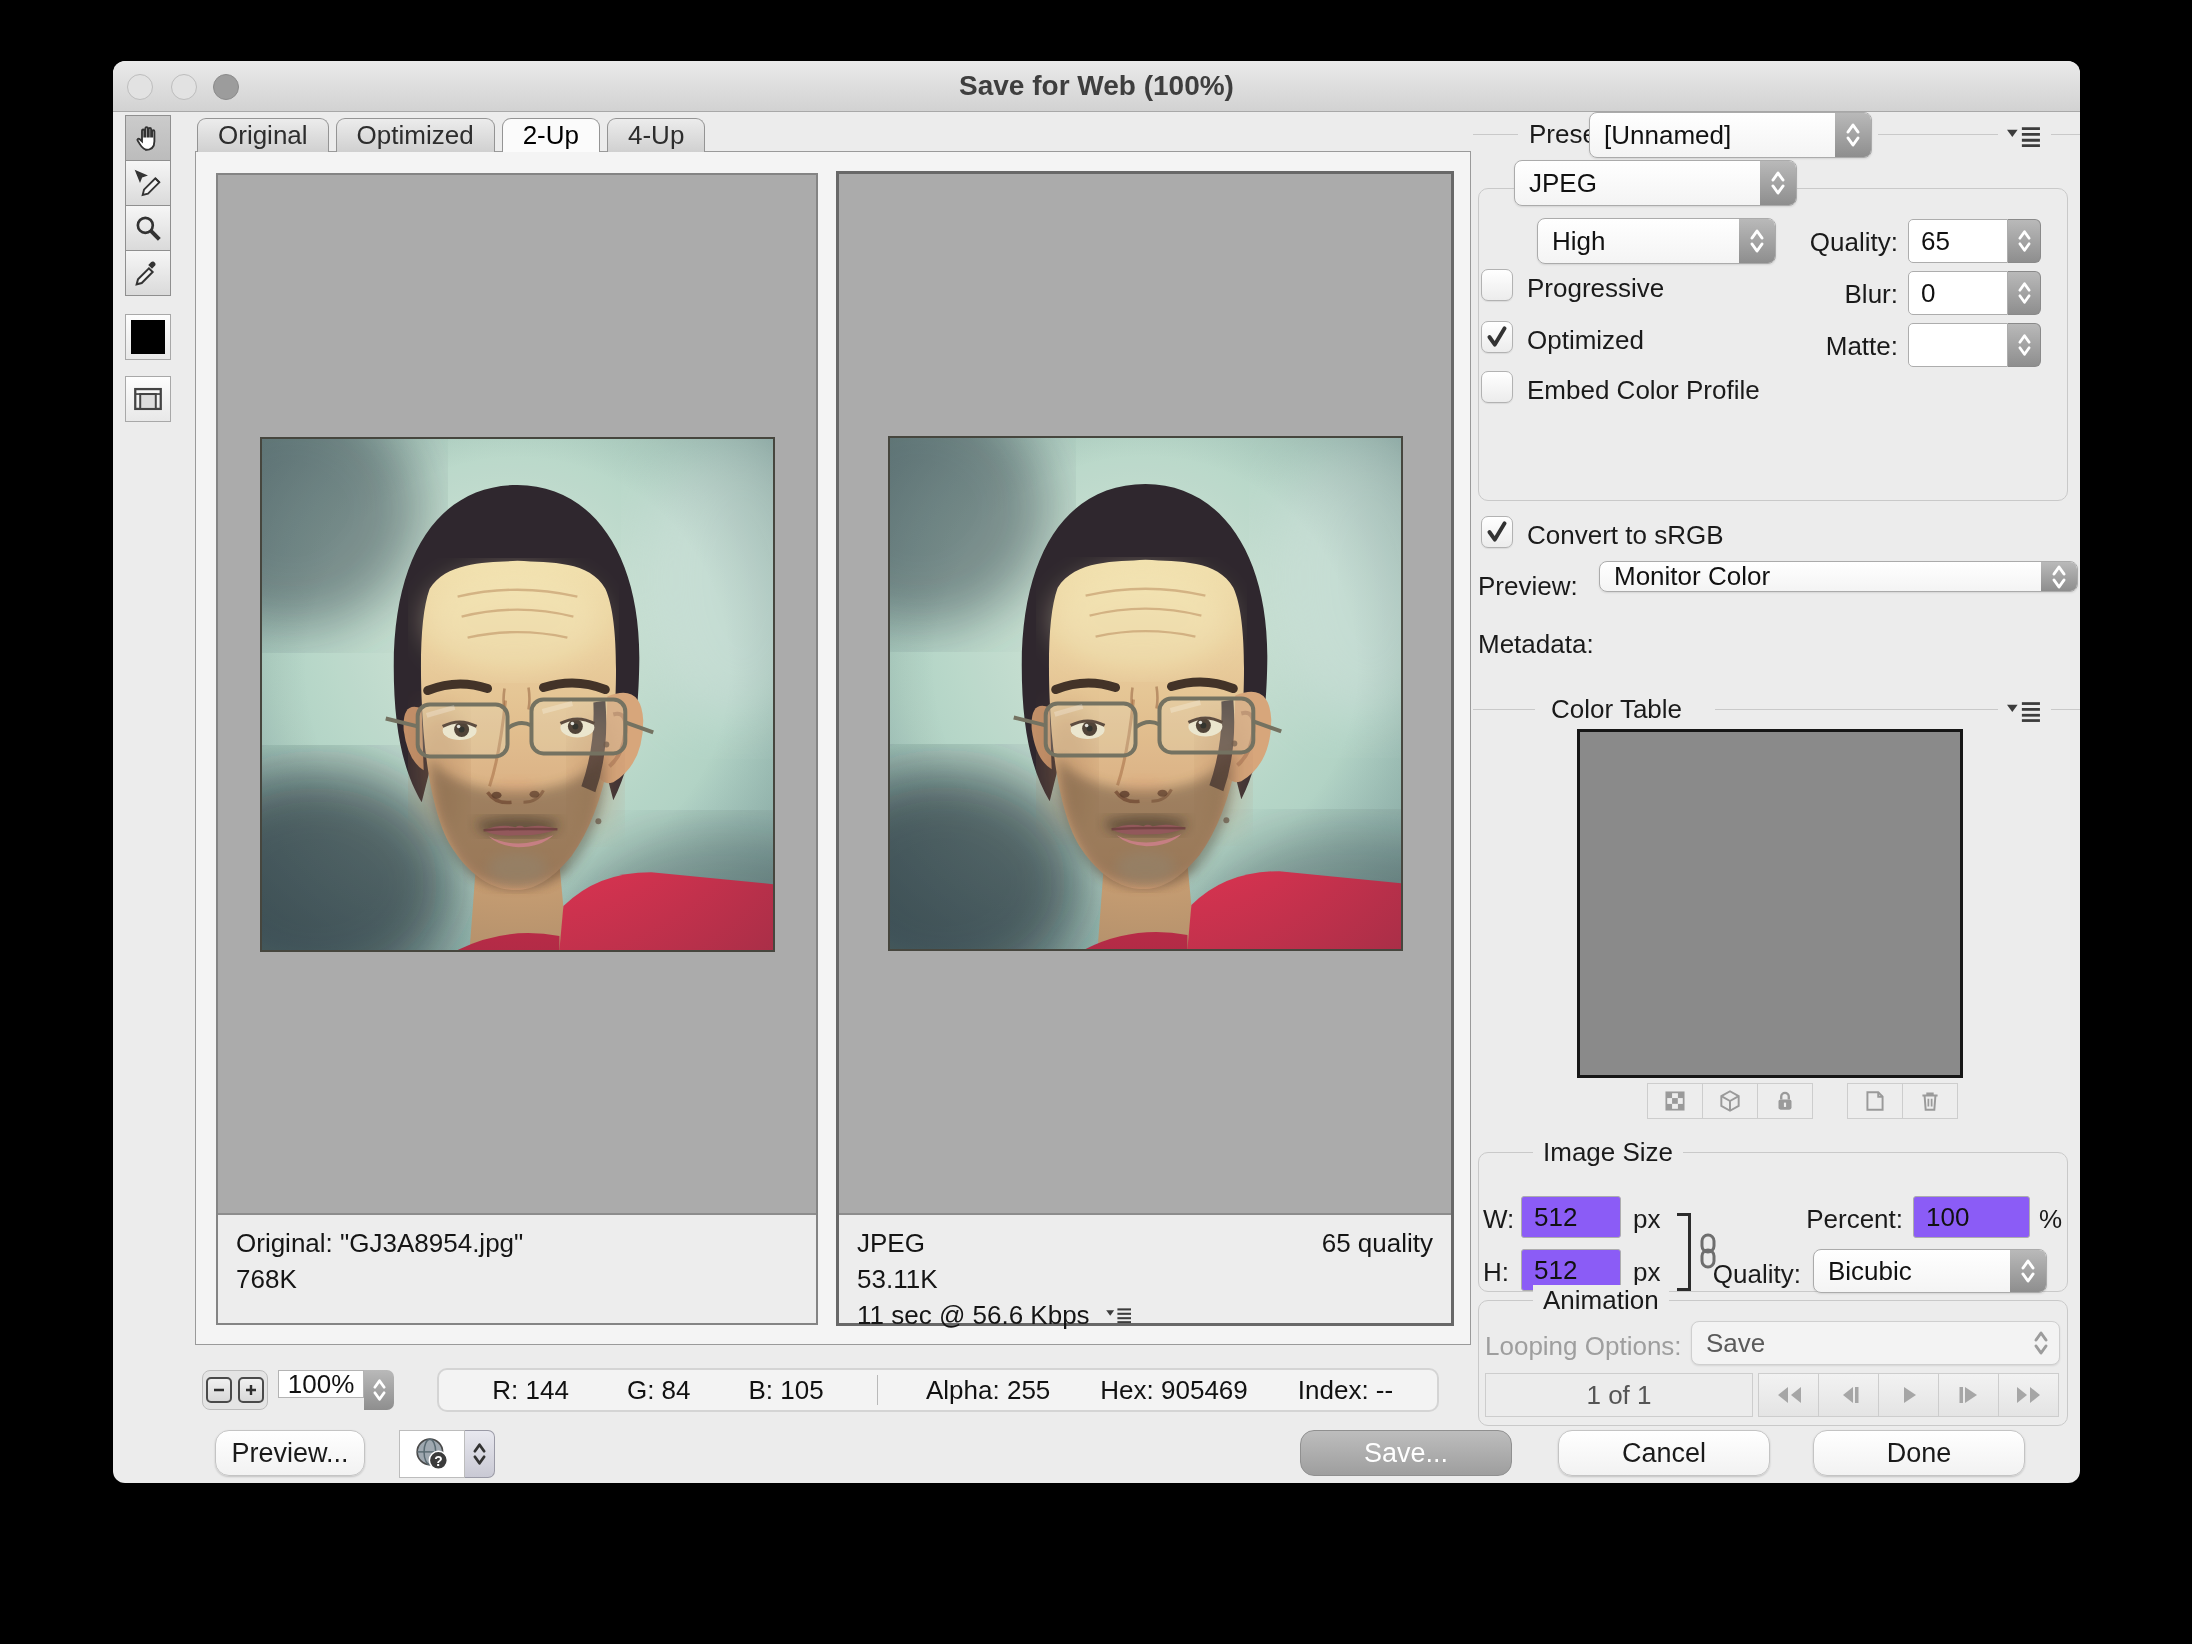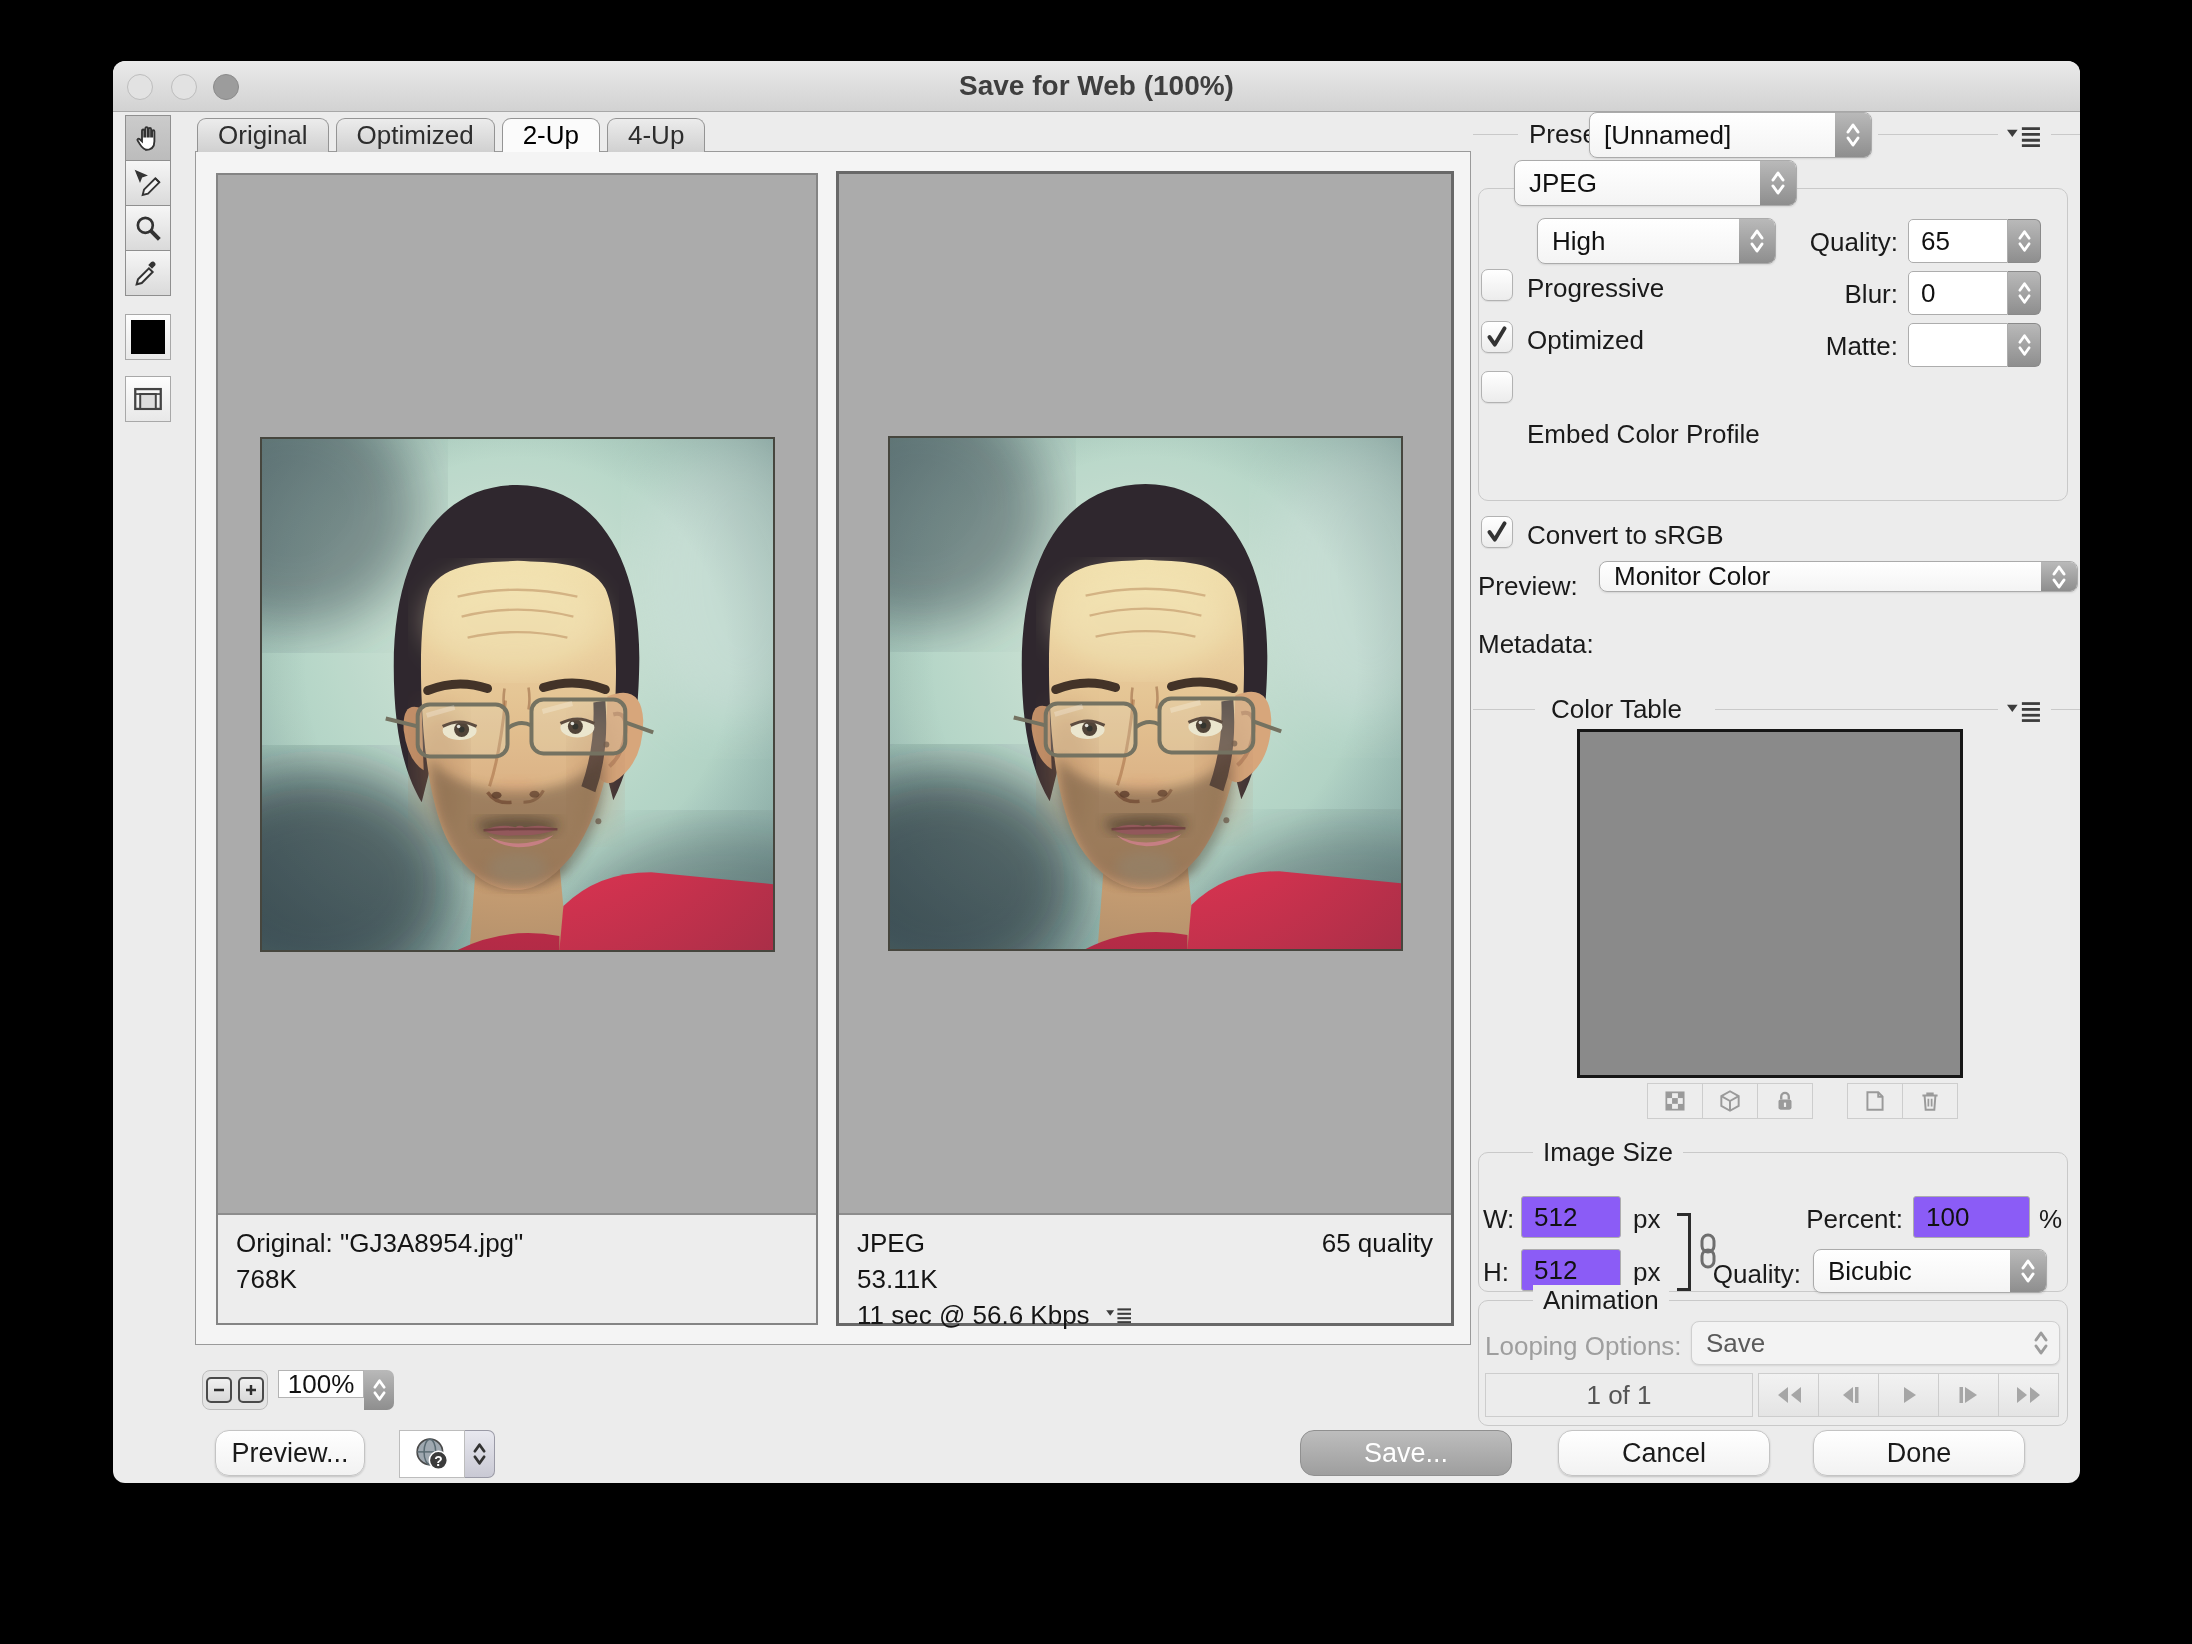--- a/index.html
+++ b/index.html
@@ -431,21 +431,21 @@
     <div class="spin" style="left:435px;top:262px;height:44px;">
       <span class="val"></span>
       <span class="caps">
           <svg width="15" height="26">
             <use href="#i-chev"></use>
           </svg>
         </span>
     </div>
 
     <div class="cb" style="left:8px;top:310px;"></div>
-    <span class="lbl" style="position:absolute;left:54px;top:314px;margin-top:44px;">Embed Color Profile</span>
+    <span class="lbl" style="position:absolute;left:54px;top:314px;">Embed Color Profile</span>
 
     <div class="cb" style="left:8px;top:455px;">
         <svg width="26" height="26">
           <use href="#i-check"></use>
         </svg>
       </div>
     <span class="lbl" style="position:absolute;left:54px;top:459px;">Convert to sRGB</span>
 
     <span class="lbl" style="position:absolute;left:5px;top:510px;">Preview:</span>
     <div class="popup" style="left:126px;top:500px;width:479px;height:31px;">
@@ -585,20 +585,33 @@
       </span>
   </div>
   <div class="zoomfield">
       <span>100%</span>
     </div>
   <div class="zoomcaps">
       <svg width="15" height="26">
         <use href="#i-chev"></use>
       </svg>
     </div>
+  <div class="rgbbox">
+    <div class="sect1">
+      <span>R: 144</span>
+      <span>G: 84</span>
+      <span>B: 105</span>
+    </div>
+    <div class="divider"></div>
+    <div class="sect2">
+      <span>Alpha: 255</span>
+      <span>Hex: 905469</span>
+      <span>Index: --</span>
+    </div>
+  </div>
 
   <div class="btn white" style="left:102px;top:1369px;width:150px;">
       <span>Preview...</span>
     </div>
   <div class="globebox">
     <svg width="36" height="36" viewBox="0 0 34 34">
       <use href="#i-globe"></use>
       <text x="23" y="28" text-anchor="middle" font-size="13" fill="#ffffff" font-weight="bold">?</text>
     </svg>
   </div>

